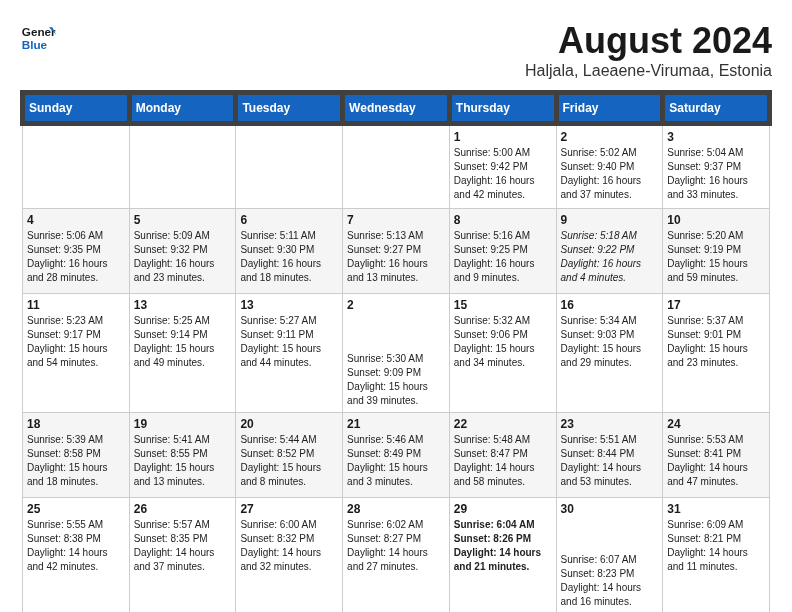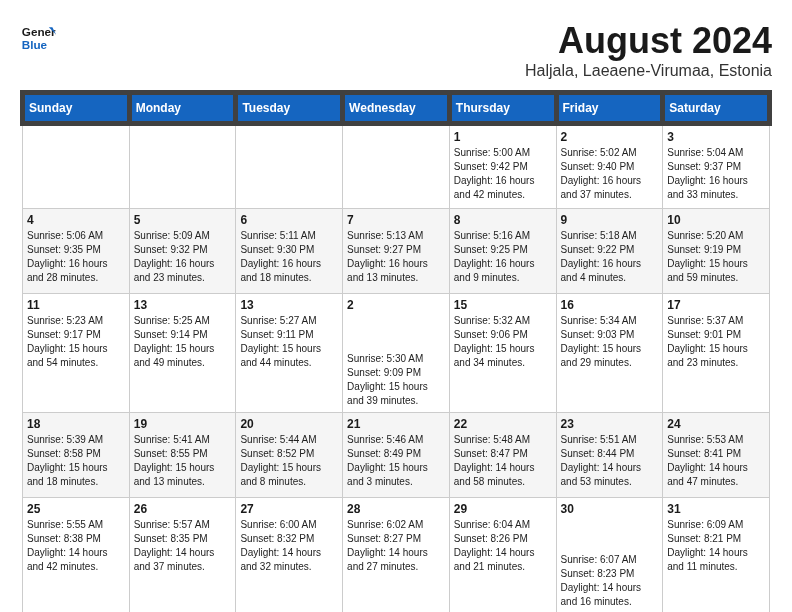--- a/index.html
+++ b/index.html
@@ -165,21 +165,21 @@
         </td>
         <td>
           <div class="day-number">8</div>
           <div class="day-info" style="white-space: pre-line;">Sunrise: 5:16 AM
 Sunset: 9:25 PM
 Daylight: 16 hours
 and 9 minutes.</div>
         </td>
         <td>
           <div class="day-number">9</div>
-          <div class="day-info" style="white-space: pre-line;">Sunrise: 5:18 AM
+          <div class="day-info" style="white-space: pre-line; font-style: italic;">Sunrise: 5:18 AM
 Sunset: 9:22 PM
 Daylight: 16 hours
 and 4 minutes.</div>
         </td>
         <td>
           <div class="day-number">10</div>
           <div class="day-info" style="white-space: pre-line;">Sunrise: 5:20 AM
 Sunset: 9:19 PM
 Daylight: 15 hours
 and 59 minutes.</div>
@@ -311,21 +311,21 @@
         </td>
         <td>
           <div class="day-number">28</div>
           <div class="day-info" style="white-space: pre-line;">Sunrise: 6:02 AM
 Sunset: 8:27 PM
 Daylight: 14 hours
 and 27 minutes.</div>
         </td>
         <td>
           <div class="day-number">29</div>
-          <div class="day-info" style="white-space: pre-line;">Sunrise: 6:04 AM
+          <div class="day-info" style="white-space: pre-line; font-weight: bold;">Sunrise: 6:04 AM
 Sunset: 8:26 PM
 Daylight: 14 hours
 and 21 minutes.</div>
         </td>
         <td>
           <div class="day-number">30</div>
           <div class="day-info" style="white-space: pre-line; margin-top: 37px;">Sunrise: 6:07 AM
 Sunset: 8:23 PM
 Daylight: 14 hours
 and 16 minutes.</div>

